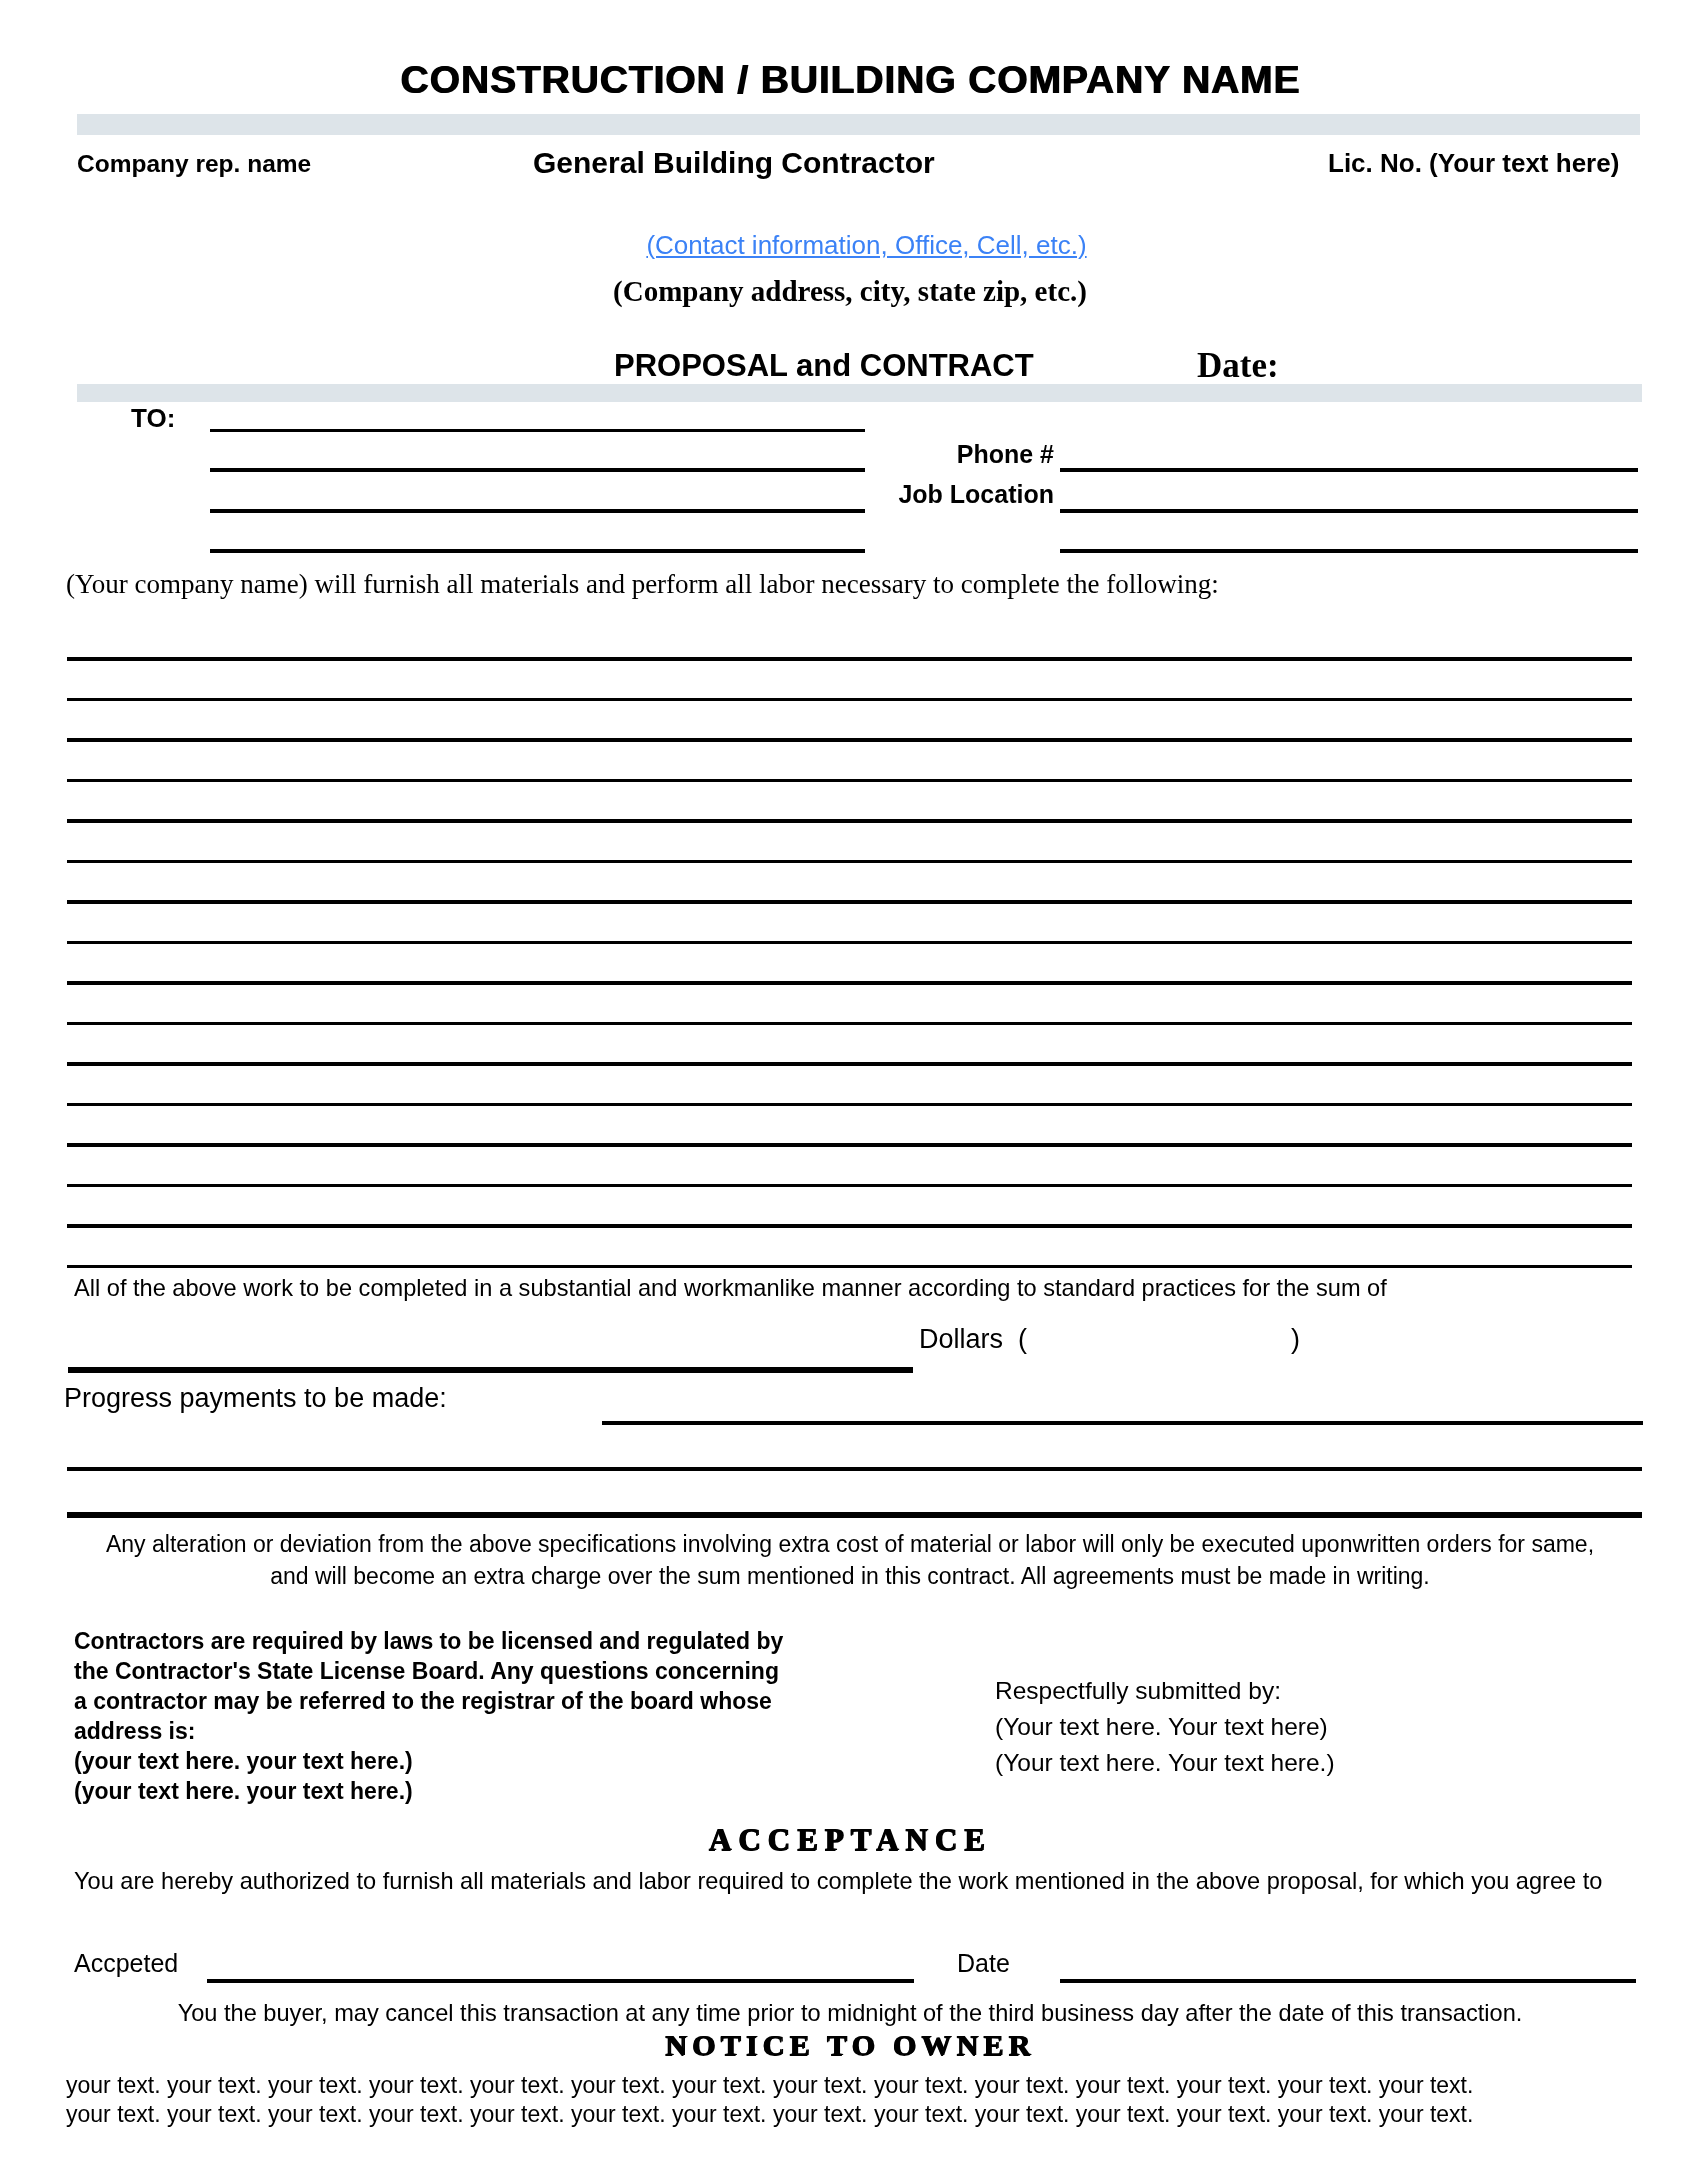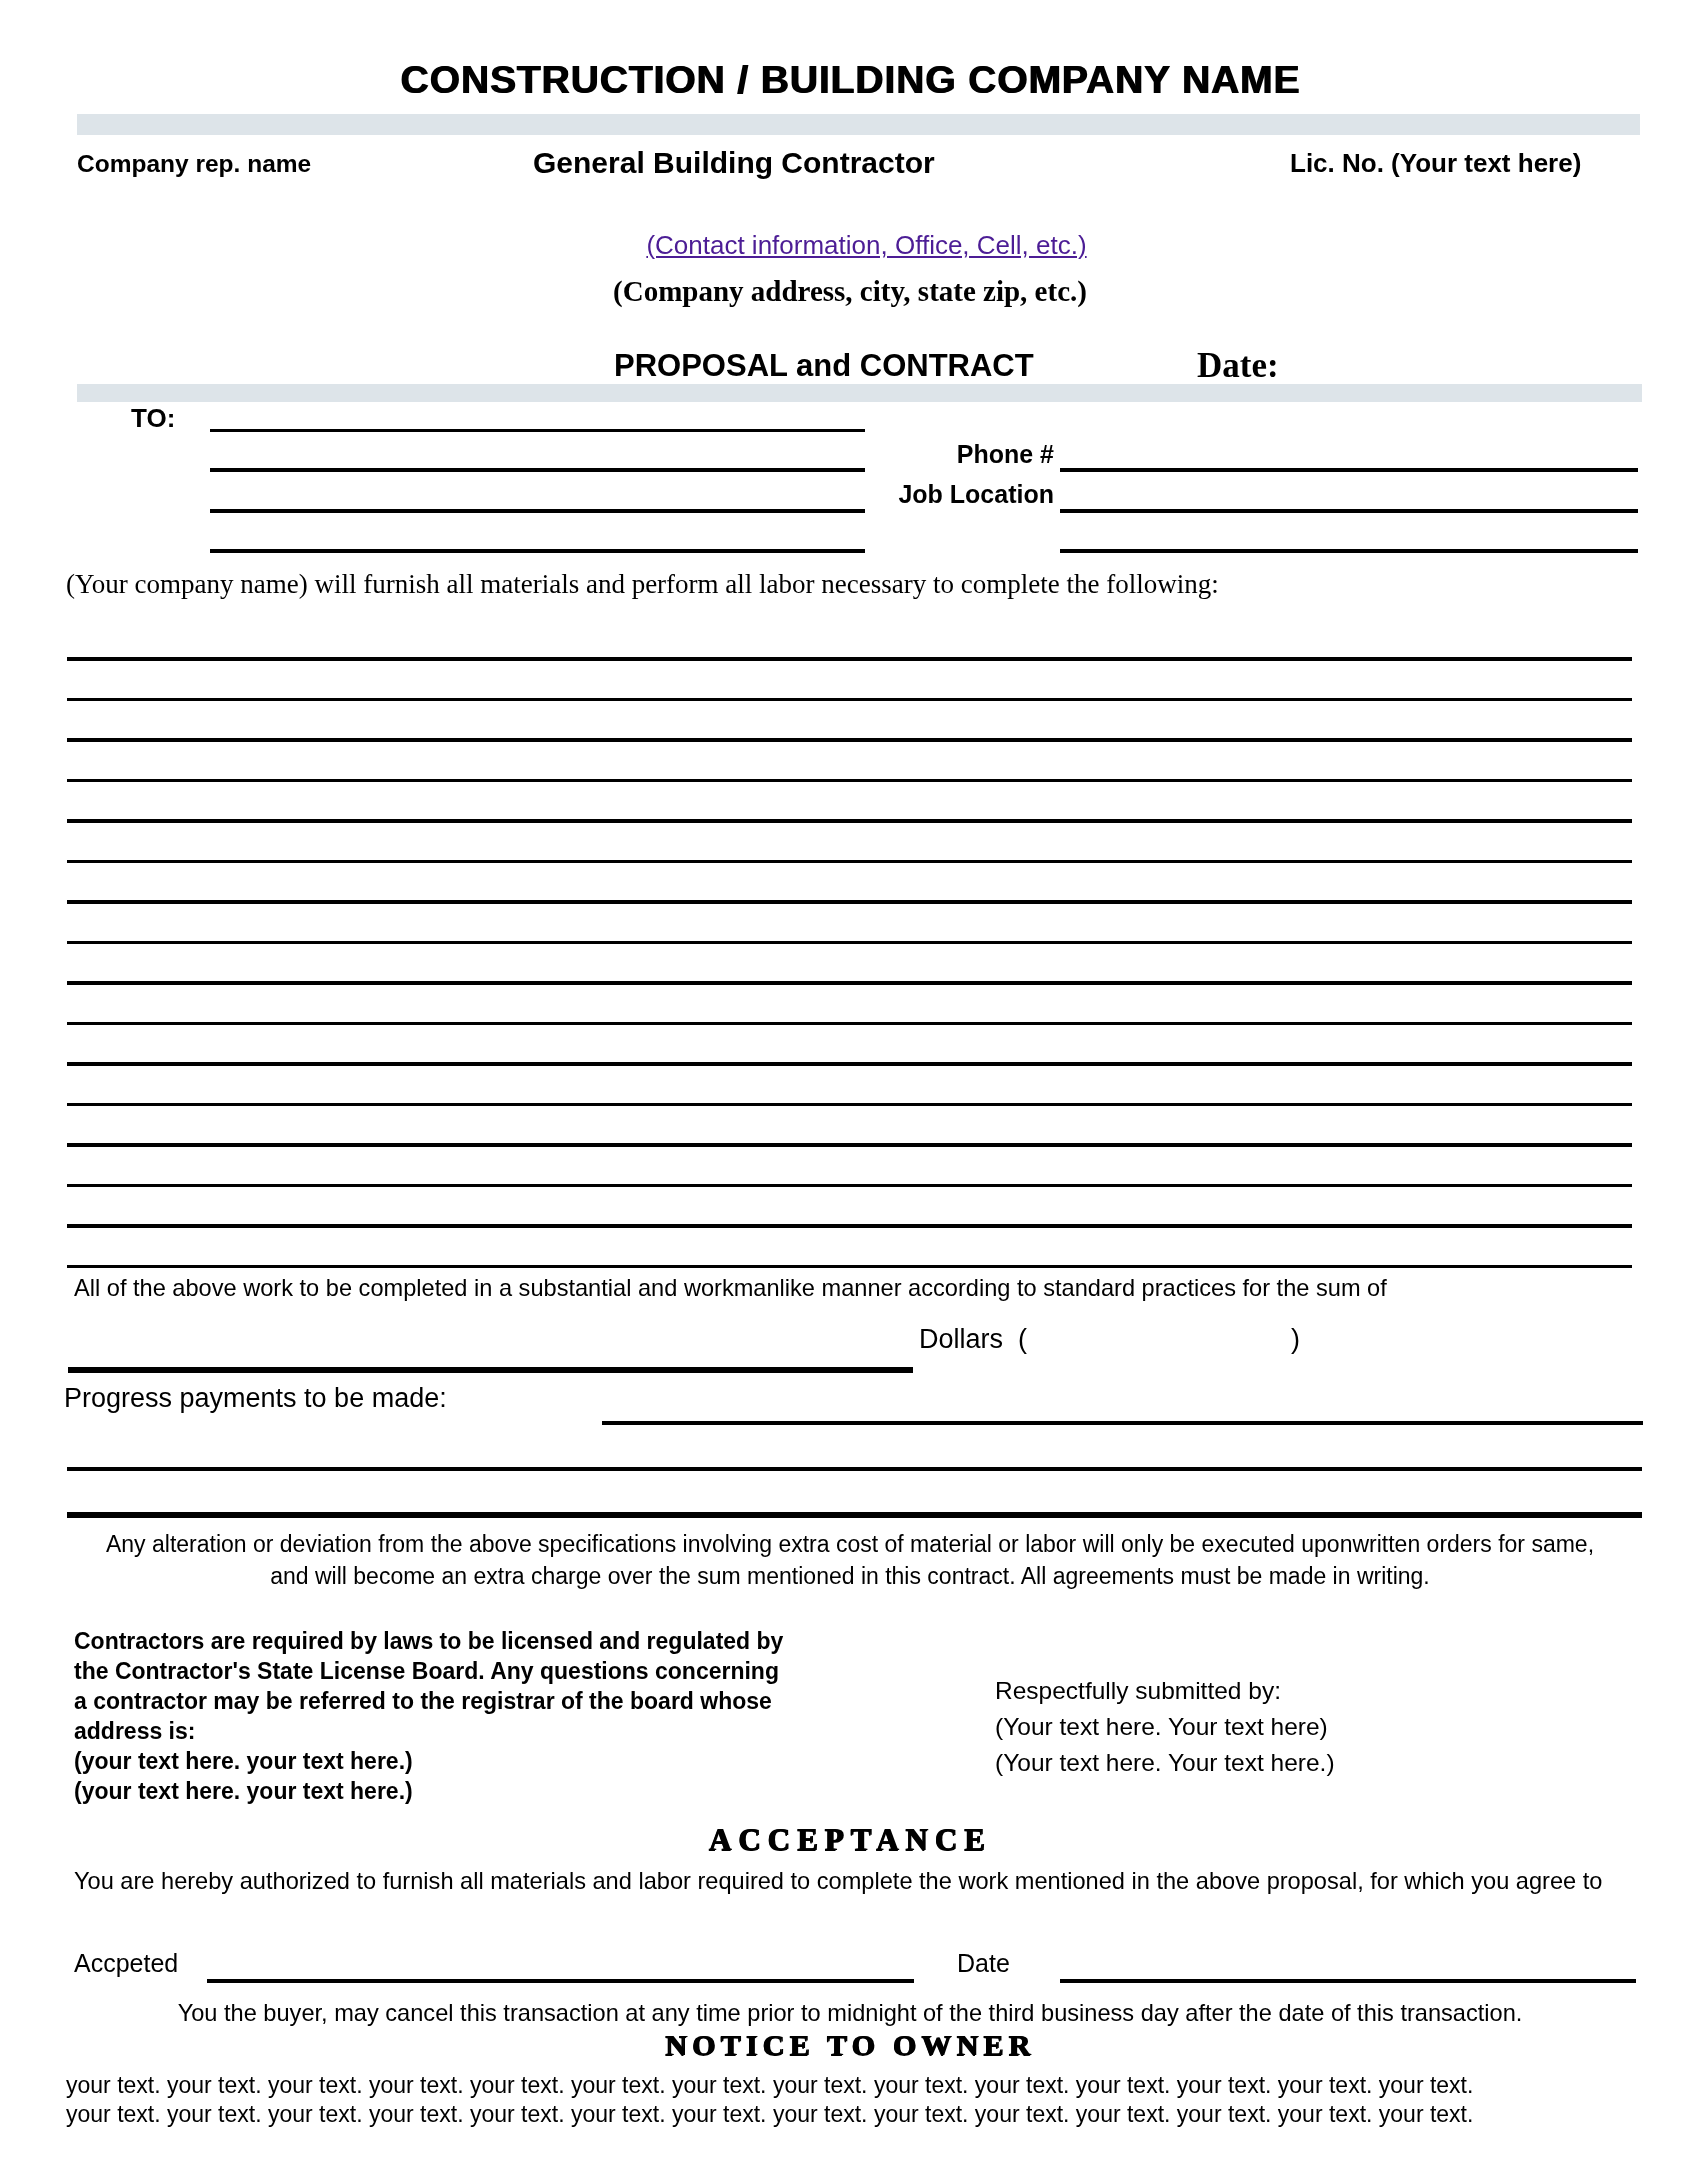--- a/index.html
+++ b/index.html
@@ -41,24 +41,24 @@
 <div id="page">
 
   <div class="abs center page-title" style="top:58px;">CONSTRUCTION / BUILDING COMPANY NAME</div>
 
   <div class="abs bar" style="left: 77px; top: 114px; width: 1563px; height: 21px; background: rgb(221, 228, 233);"></div>
 
   <div class="abs bold nowrap" style="left:77px;top:150px;font-size:24.5px;">Company rep. name</div>
 
   <div class="abs bold nowrap" style="left:533px;top:146px;font-size:30px;">General Building Contractor</div>
 
-  <div class="abs bold nowrap" style="left:1290px;top:148px;font-size:26px;">Lic. No. (Your text here)</div>
+  <div class="abs bold nowrap" style="left:1328px;top:148px;font-size:26px;">Lic. No. (Your text here)</div>
 
   <div class="abs center" style="top:230px;font-size:26px;">
-    <span class="link" style="color: #4c1d95; margin-left: 33px;">(Contact information, Office, Cell, etc.)</span>
+    <span class="link" style="color: #3b82f6; margin-left: 33px;">(Contact information, Office, Cell, etc.)</span>
   </div>
 
   <div class="abs center serif bold" style="top:275px;font-size:29px;">(Company address, city, state zip, etc.)</div>
 
   <div class="abs bold nowrap" style="left:614px;top:348px;font-size:31px;">PROPOSAL and CONTRACT</div>
 
   <div class="abs serif bold nowrap" style="left:1197px;top:346px;font-size:35px;">Date:</div>
 
   <div class="abs bar" style="left: 77px; top: 384px; width: 1565px; height: 18.3px; background: rgb(221, 228, 233);"></div>
 

